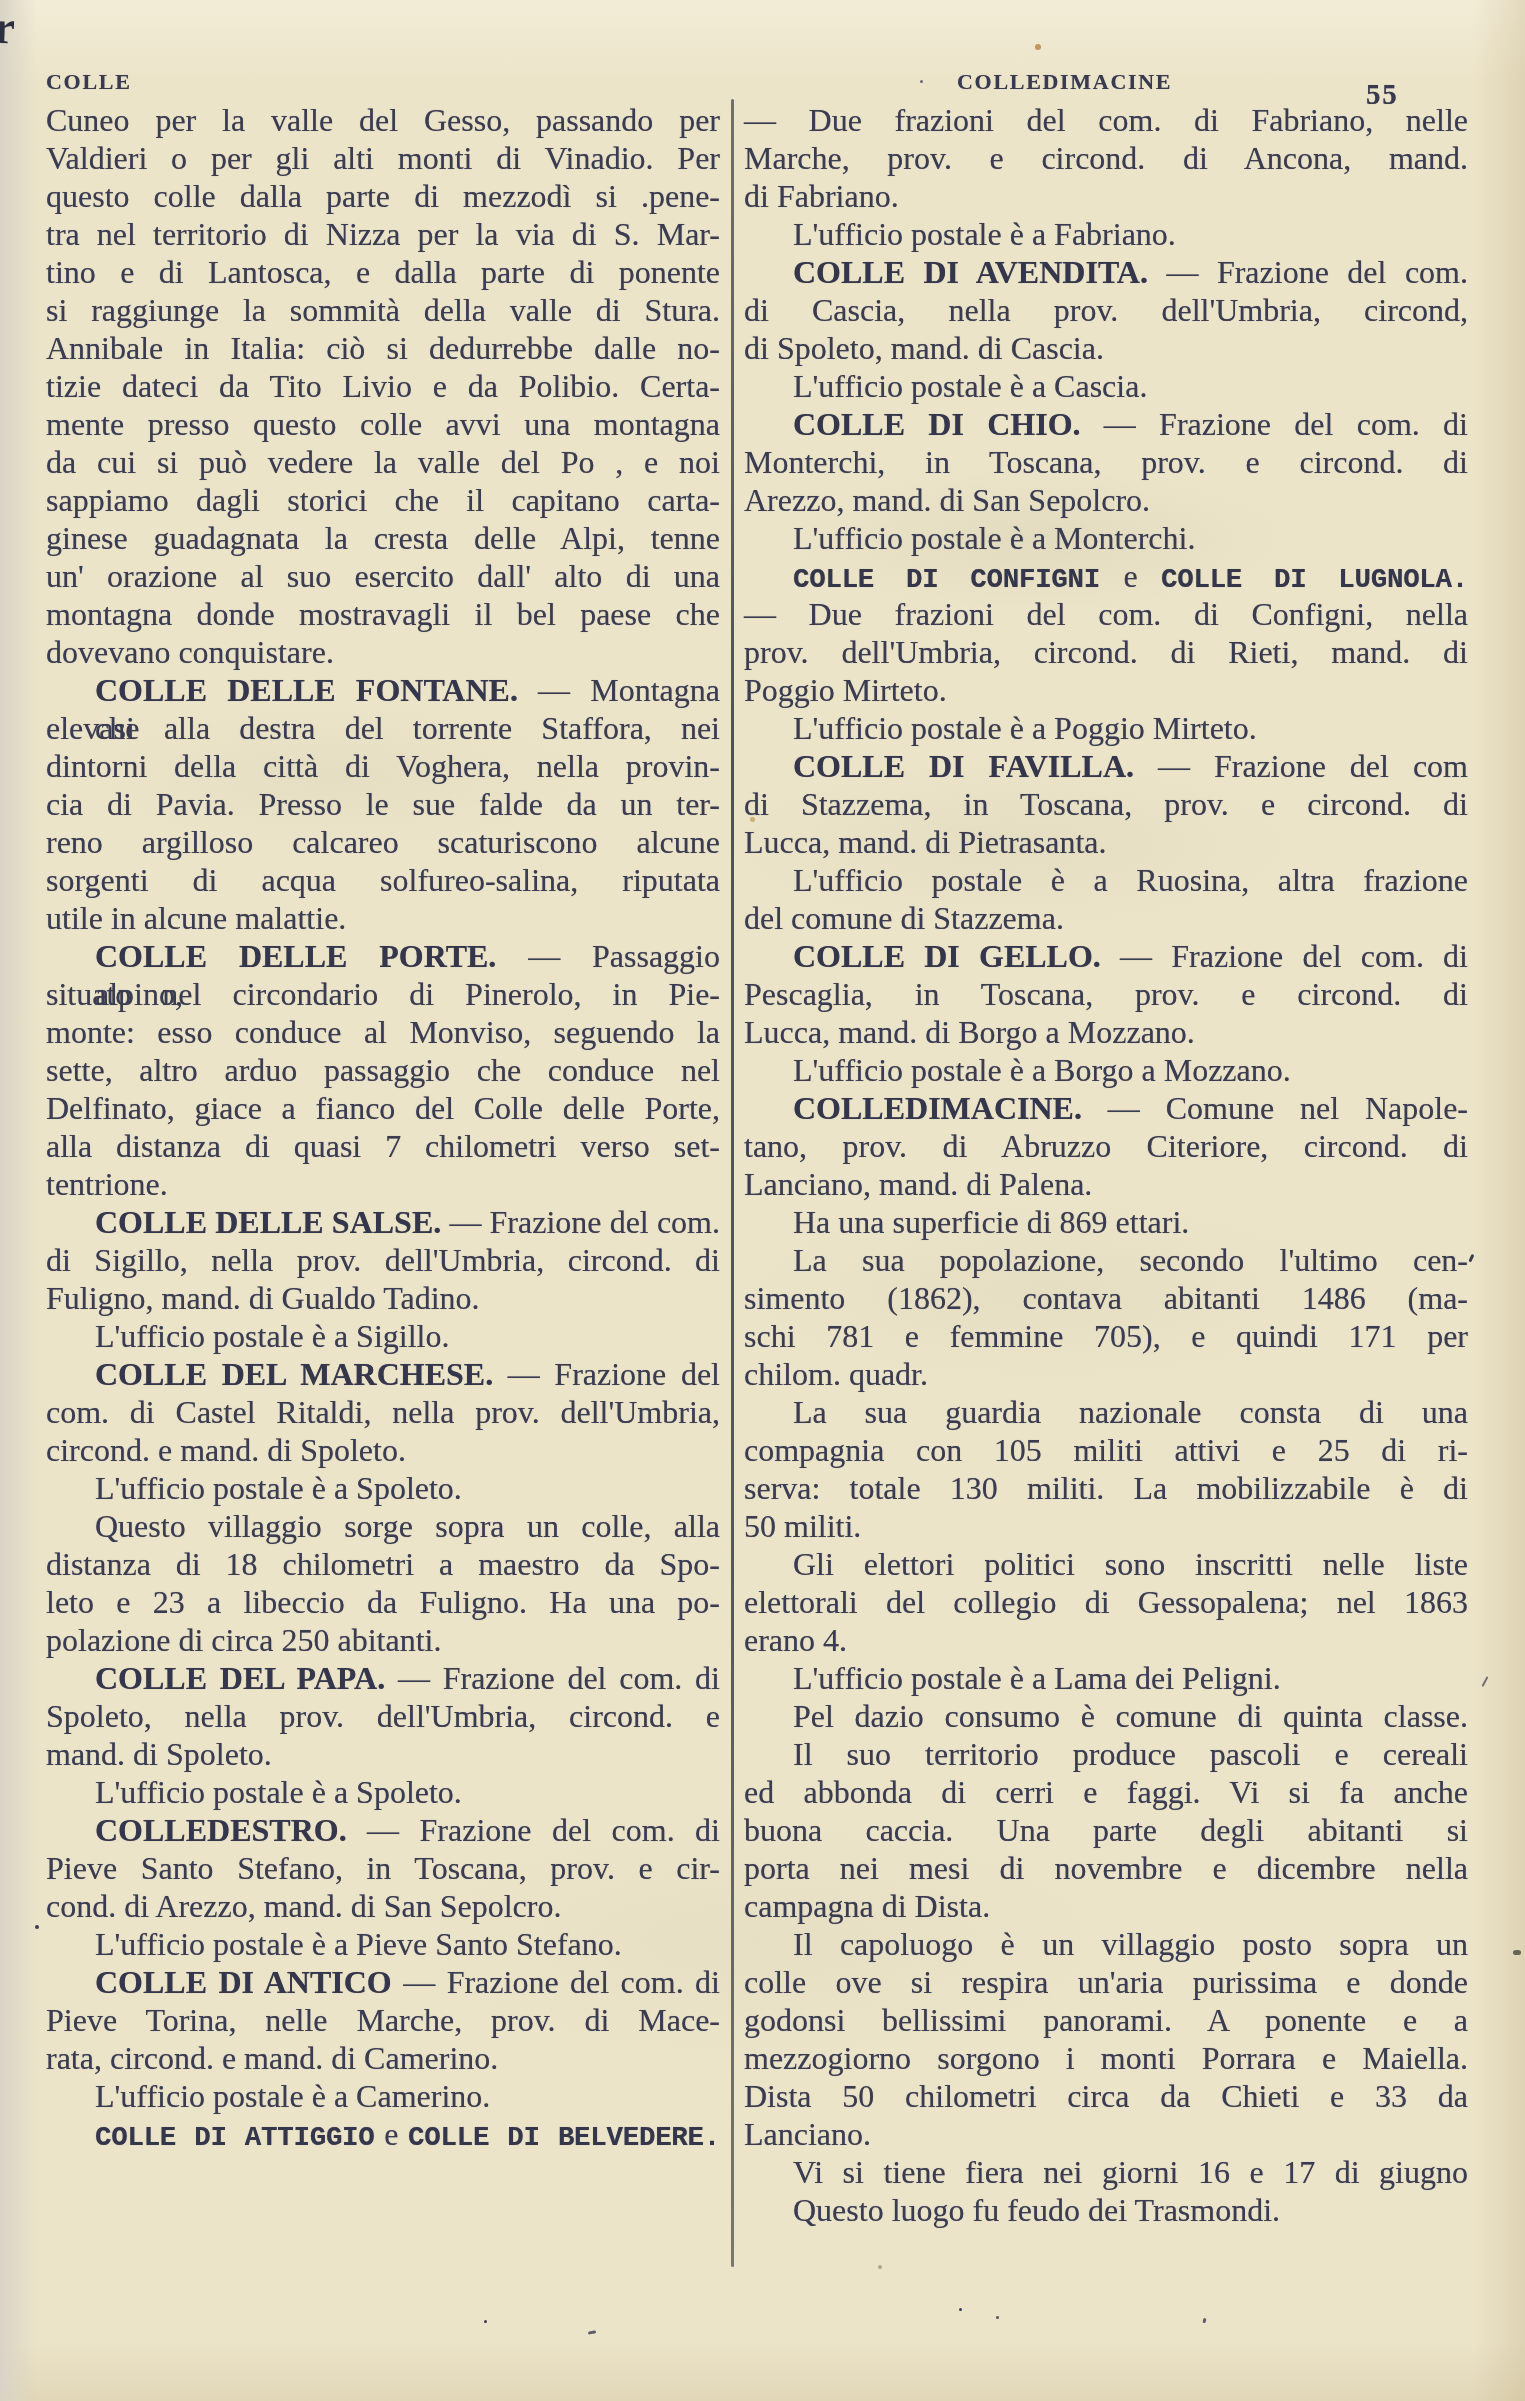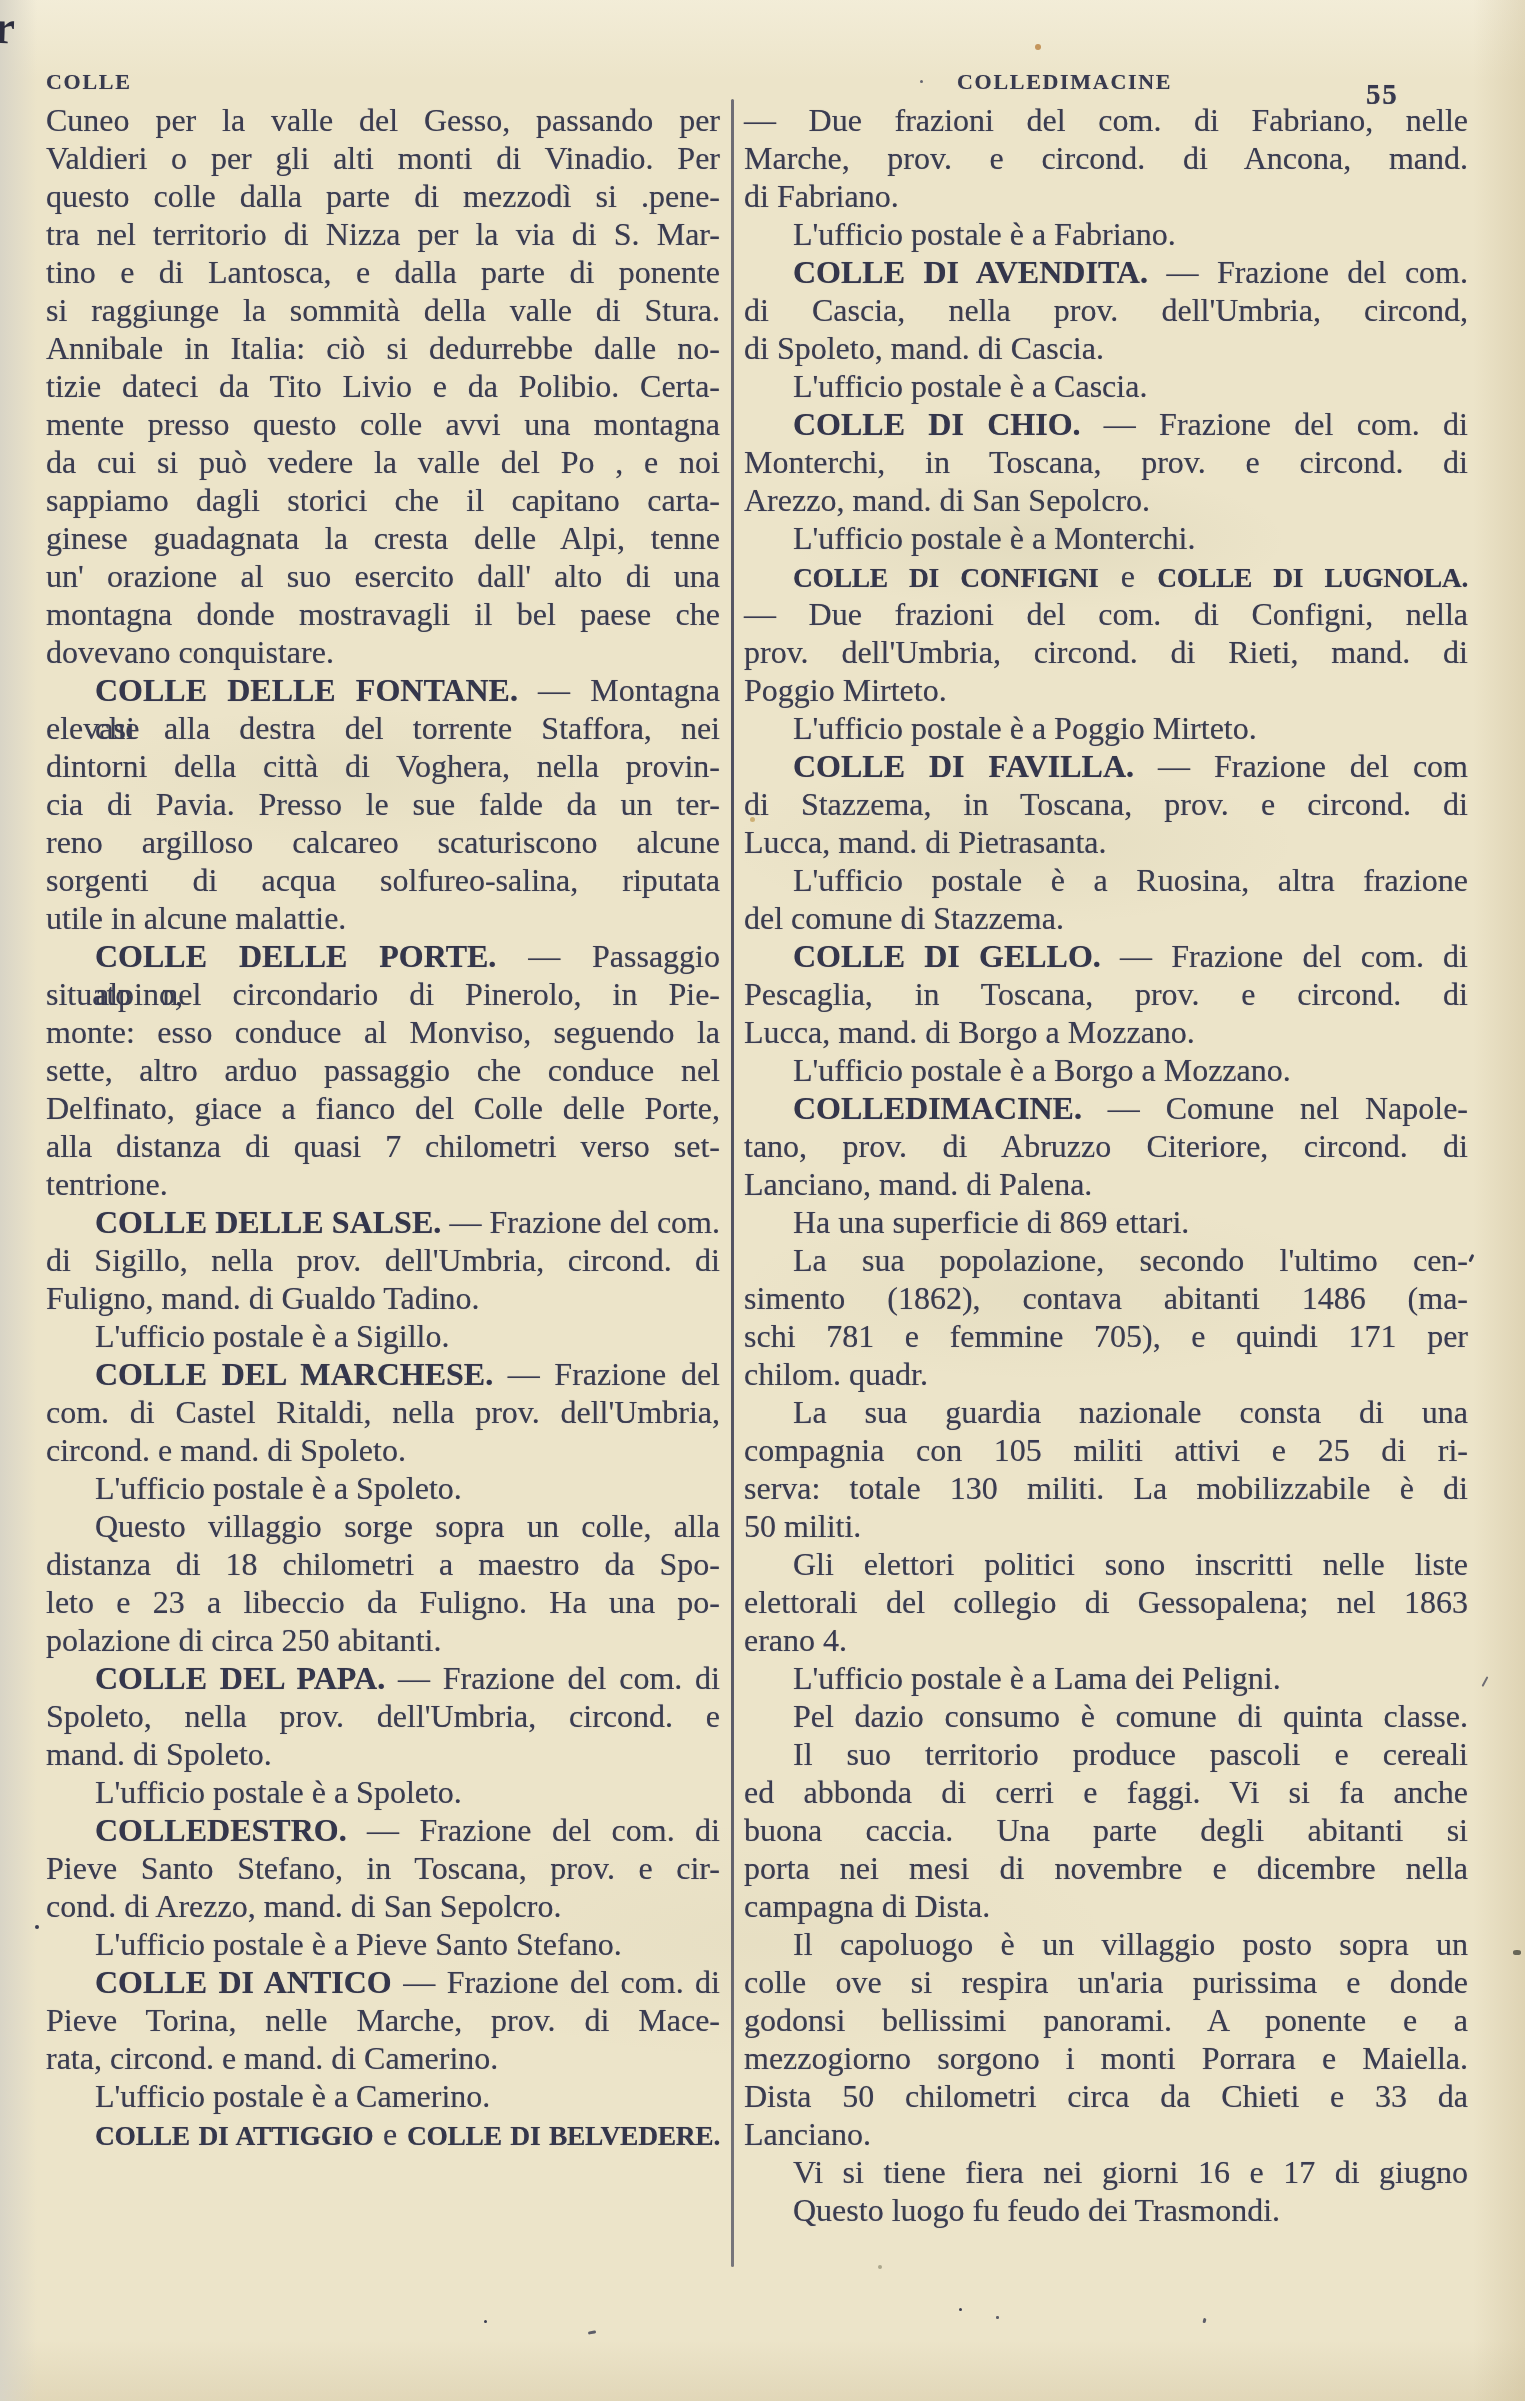--- a/index.html
+++ b/index.html
@@ -45,21 +45,21 @@
   .col-left{left:46px;width:674px;}
   .col-right{left:744px;width:724px;}
   .line{
     line-height:38px;height:38px;
     text-align:justify;text-align-last:justify;
   }
   .line.ind{padding-left:49px;}
   .line.end{text-align-last:left;}
   .b{font-weight:700;color:#34364b;}
   .tight{letter-spacing:-0.2px;}
-  .tight .b{font-size:.86em;letter-spacing:-0.3px;}
+  .tight .b{font-size:.86em;letter-spacing:-0.3px;font-family:Liberation Mono, monospace;}
   .corner-mark{
     position:absolute;left:-5.9px;top:0px;
     font-size:47px;font-weight:700;color:#2d2e3f;
     transform:rotate(2deg);
   }
   .speck{position:absolute;background:#3a3c51;border-radius:50%;}
   .fleck{position:absolute;border-radius:50%;}
 </style>
 </head>
 <body>

